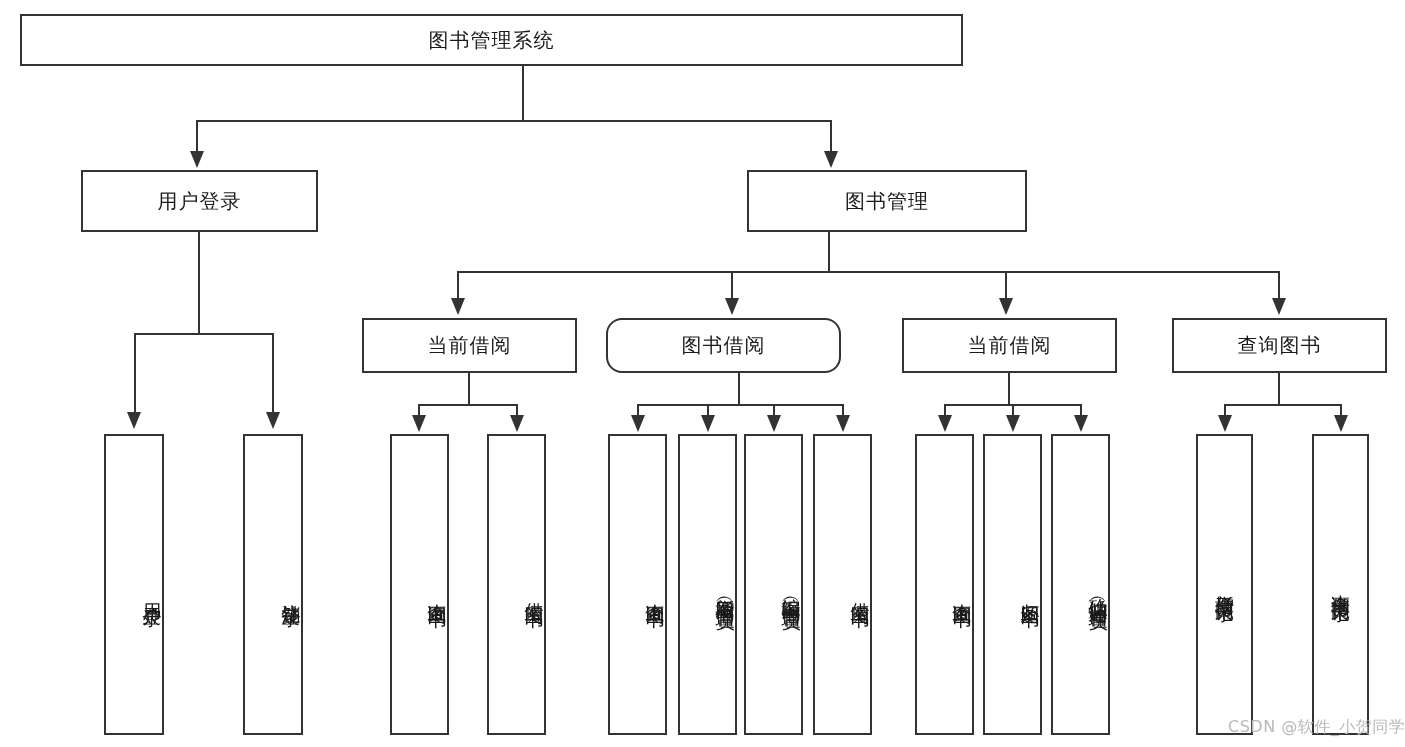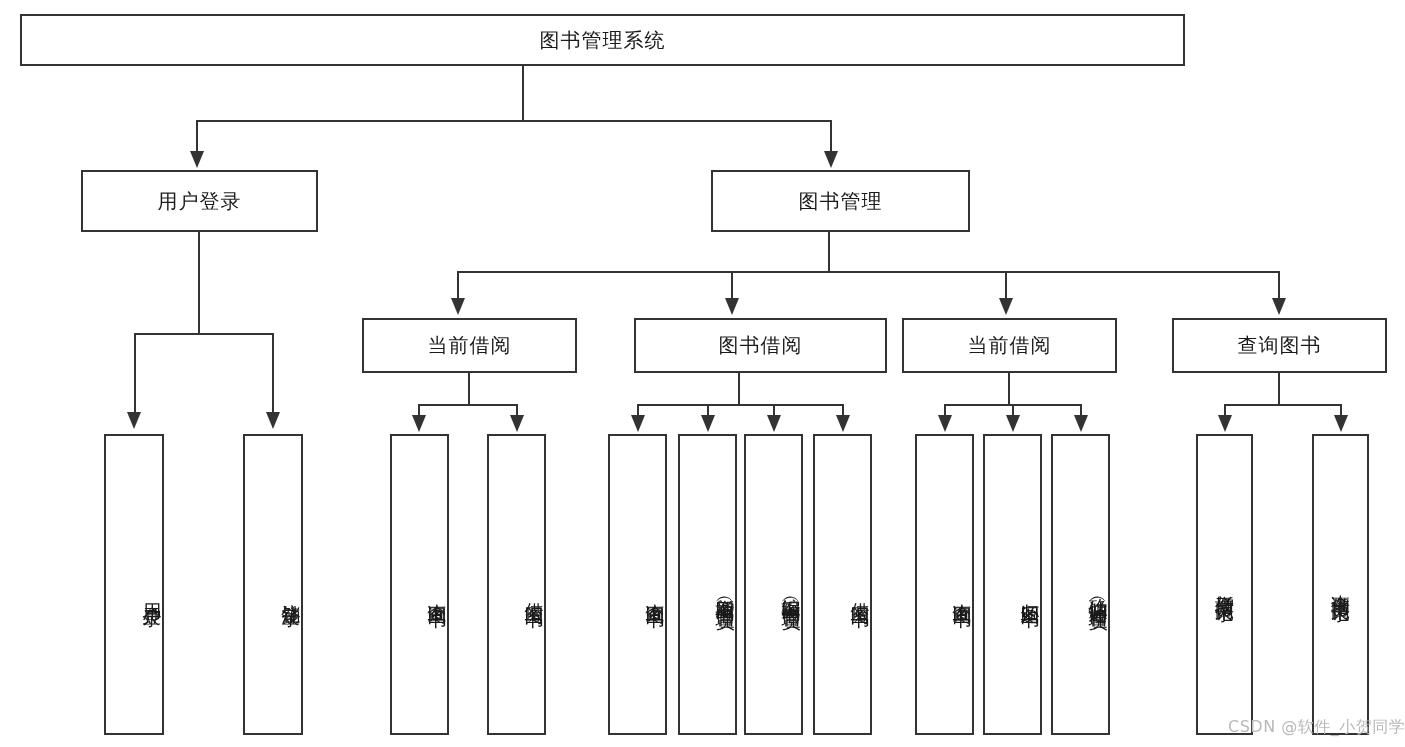--- a/index.html
+++ b/index.html
@@ -66,33 +66,33 @@
     white-space: nowrap;
     letter-spacing: 0.5px;
     margin-left: 36px;
   }
 </style>
 </head>
 <body>
 
 <div id="canvas">
 
-  <div class="node horiz" style="left:20px; top:14px; width:1165px; height:52px;">图书管理系统</div>
+  <div class="node horiz" style="left:20px; top:14px; width:943px; height:52px;">图书管理系统</div>
 
   <div class="vline" style="left:522px; top:66px; height:56px;"></div>
 
   <div class="hline" style="left:196px; top:120px; width:636px;"></div>
 
   <div class="vline" style="left:196px; top:120px; height:32px;"></div>
   <div class="arrow" style="left:190px; top:151px;"></div>
   <div class="vline" style="left:830px; top:120px; height:32px;"></div>
   <div class="arrow" style="left:824px; top:151px;"></div>
 
   <div class="node horiz" style="left:81px; top:170px; width:237px; height:62px;">用户登录</div>
-  <div class="node horiz" style="left:711px; top:170px; width:259px; height:62px;">图书管理</div>
+  <div class="node horiz" style="left:747px; top:170px; width:280px; height:62px;">图书管理</div>
 
   <div class="vline" style="left:198px; top:232px; height:102px;"></div>
   <div class="hline" style="left:134px; top:333px; width:140px;"></div>
   <div class="vline" style="left:134px; top:333px; height:80px;"></div>
   <div class="arrow" style="left:127px; top:412px;"></div>
   <div class="vline" style="left:272px; top:333px; height:80px;"></div>
   <div class="arrow" style="left:266px; top:412px;"></div>
 
   <div class="node vert" style="left:104px; top:434px; width:60px; height:301px;">用户登录</div>
   <div class="node vert" style="left:243px; top:434px; width:60px; height:301px;">注销登录</div>
@@ -103,21 +103,21 @@
   <div class="vline" style="left:457px; top:271px; height:28px;"></div>
   <div class="arrow" style="left:451px; top:298px;"></div>
   <div class="vline" style="left:731px; top:271px; height:28px;"></div>
   <div class="arrow" style="left:725px; top:298px;"></div>
   <div class="vline" style="left:1005px; top:271px; height:28px;"></div>
   <div class="arrow" style="left:999px; top:298px;"></div>
   <div class="vline" style="left:1278px; top:271px; height:28px;"></div>
   <div class="arrow" style="left:1272px; top:298px;"></div>
 
   <div class="node horiz" style="left:362px; top:318px; width:215px; height:55px;">当前借阅</div>
-  <div class="node horiz" style="left:634px; top:318px; width:253px; height:55px;">图书借阅</div>
+  <div class="node horiz" style="left:606px; top:318px; width:235px; height:55px;border-radius:16px;">图书借阅</div>
   <div class="node horiz" style="left:902px; top:318px; width:215px; height:55px;">当前借阅</div>
   <div class="node horiz" style="left:1172px; top:318px; width:215px; height:55px;">查询图书</div>
 
   <div class="vline" style="left:468px; top:373px; height:32px;"></div>
   <div class="hline" style="left:418px; top:404px; width:100px;"></div>
   <div class="vline" style="left:418px; top:404px; height:12px;"></div>
   <div class="arrow" style="left:412px; top:415px;"></div>
   <div class="vline" style="left:516px; top:404px; height:12px;"></div>
   <div class="arrow" style="left:510px; top:415px;"></div>
 

